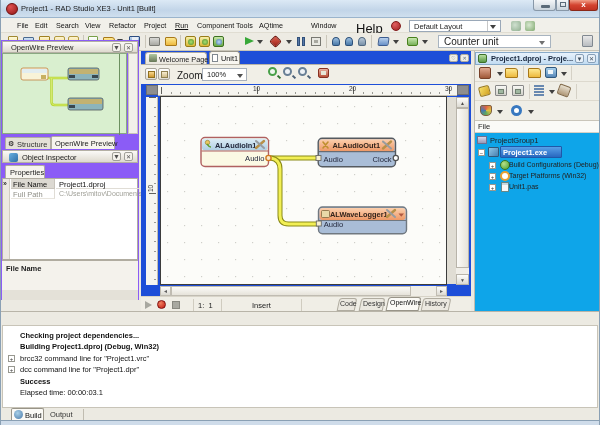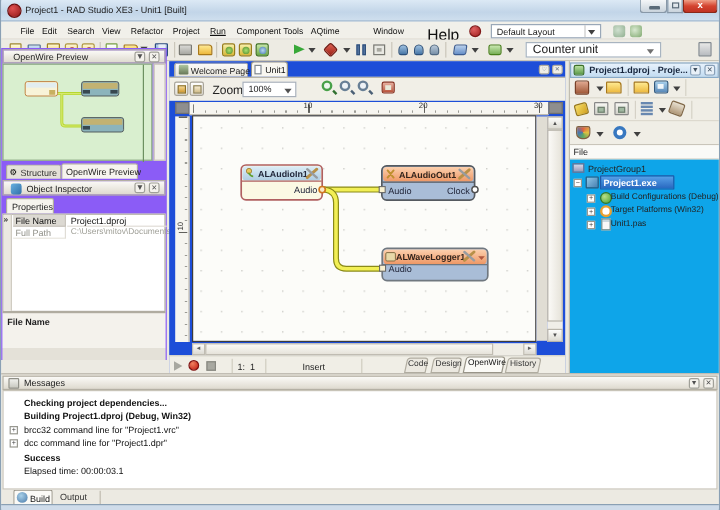--- a/index.html
+++ b/index.html
@@ -412,26 +412,20 @@
     <div class="abs" style="left:25px;top:38px;width:10px;height:10px;border-radius:50%;border:2.5px solid #e8a030;background:#fff;"></div>
     <div class="abs tx" style="left:34px;top:39px;font-size:7px;color:#222;">Target Platforms (Win32)</div>
     <div class="abs" style="left:14px;top:51px;width:7px;height:7px;border:1px solid #989890;background:#fff;font-size:6px;line-height:6px;text-align:center;color:#404040;">+</div>
     <div class="abs" style="left:26px;top:49px;width:8px;height:10px;background:#f8f8f8;border:1px solid #688;box-shadow:inset 0 2px 0 #c8d8e0;"></div>
     <div class="abs tx" style="left:34px;top:50px;font-size:7px;color:#222;">Unit1.pas</div>
   </div>
 </div>
 
 <div class="abs" id="messages" style="left:1px;top:311px;width:598px;height:109px;background:#eceae2;border-top:1px solid #b8b4a8;">
 
-  <div class="abs" style="left:1px;top:1px;width:596px;height:12px;background:linear-gradient(#fbfaf7,#dedacf);border:1px solid #b4b0a4;">
-    <div class="abs" style="left:4px;top:1px;width:9px;height:9px;background:linear-gradient(#f0f0ec,#c8c8c0);border:1px solid #909088;border-radius:1px;"></div>
-    <div class="abs tx" style="left:17px;top:1px;font-size:7.5px;color:#222;">Messages</div>
-    <div class="abs" style="right:14px;top:1px;width:9px;height:9px;border:1px solid #a0a098;background:#f4f2ec;border-radius:2px;font-size:6px;line-height:8px;text-align:center;color:#505050;">▼</div>
-    <div class="abs" style="right:2px;top:1px;width:9px;height:9px;border:1px solid #a0a098;background:#f4f2ec;border-radius:2px;font-size:6px;line-height:8px;text-align:center;color:#505050;">✕</div>
-  </div>
 
   <div class="abs" style="left:1px;top:13px;width:596px;height:83px;background:#fff;border:1px solid #c8c4b8;">
     <div class="abs tx" style="left:17px;top:5px;font-size:7.5px;font-weight:bold;color:#111;">Checking project dependencies...</div>
     <div class="abs tx" style="left:17px;top:16px;font-size:7.5px;font-weight:bold;color:#111;">Building Project1.dproj (Debug, Win32)</div>
     <div class="abs" style="left:5px;top:29px;width:7px;height:7px;border:1px solid #989890;background:#fff;font-size:6px;line-height:6px;text-align:center;color:#404040;">+</div>
     <div class="abs tx" style="left:17px;top:28px;font-size:7.5px;color:#111;">brcc32 command line for "Project1.vrc"</div>
     <div class="abs" style="left:5px;top:40px;width:7px;height:7px;border:1px solid #989890;background:#fff;font-size:6px;line-height:6px;text-align:center;color:#404040;">+</div>
     <div class="abs tx" style="left:17px;top:39px;font-size:7.5px;color:#111;">dcc command line for "Project1.dpr"</div>
     <div class="abs tx" style="left:17px;top:51px;font-size:7.5px;font-weight:bold;color:#111;">Success</div>
     <div class="abs tx" style="left:17px;top:62px;font-size:7.5px;color:#111;">Elapsed time: 00:00:03.1</div>

